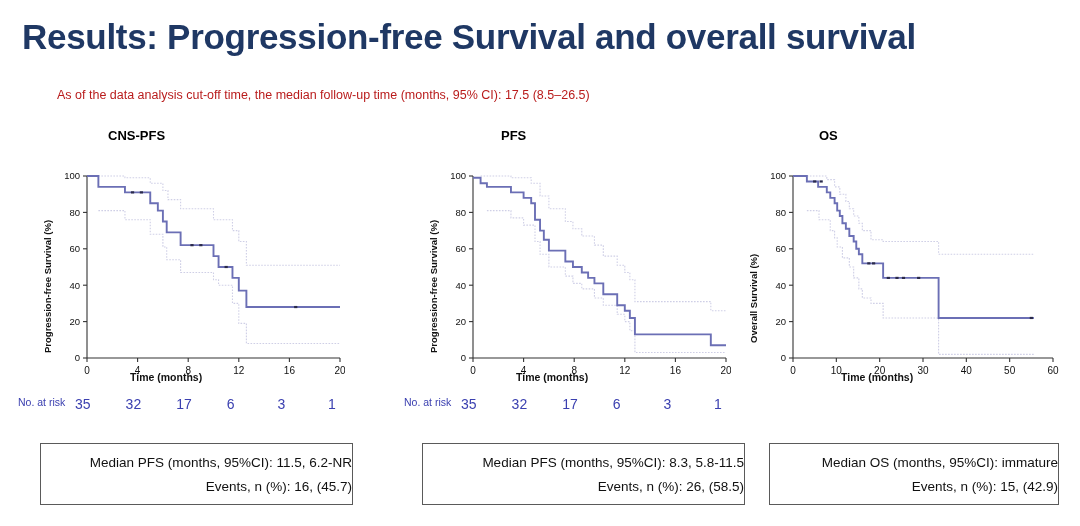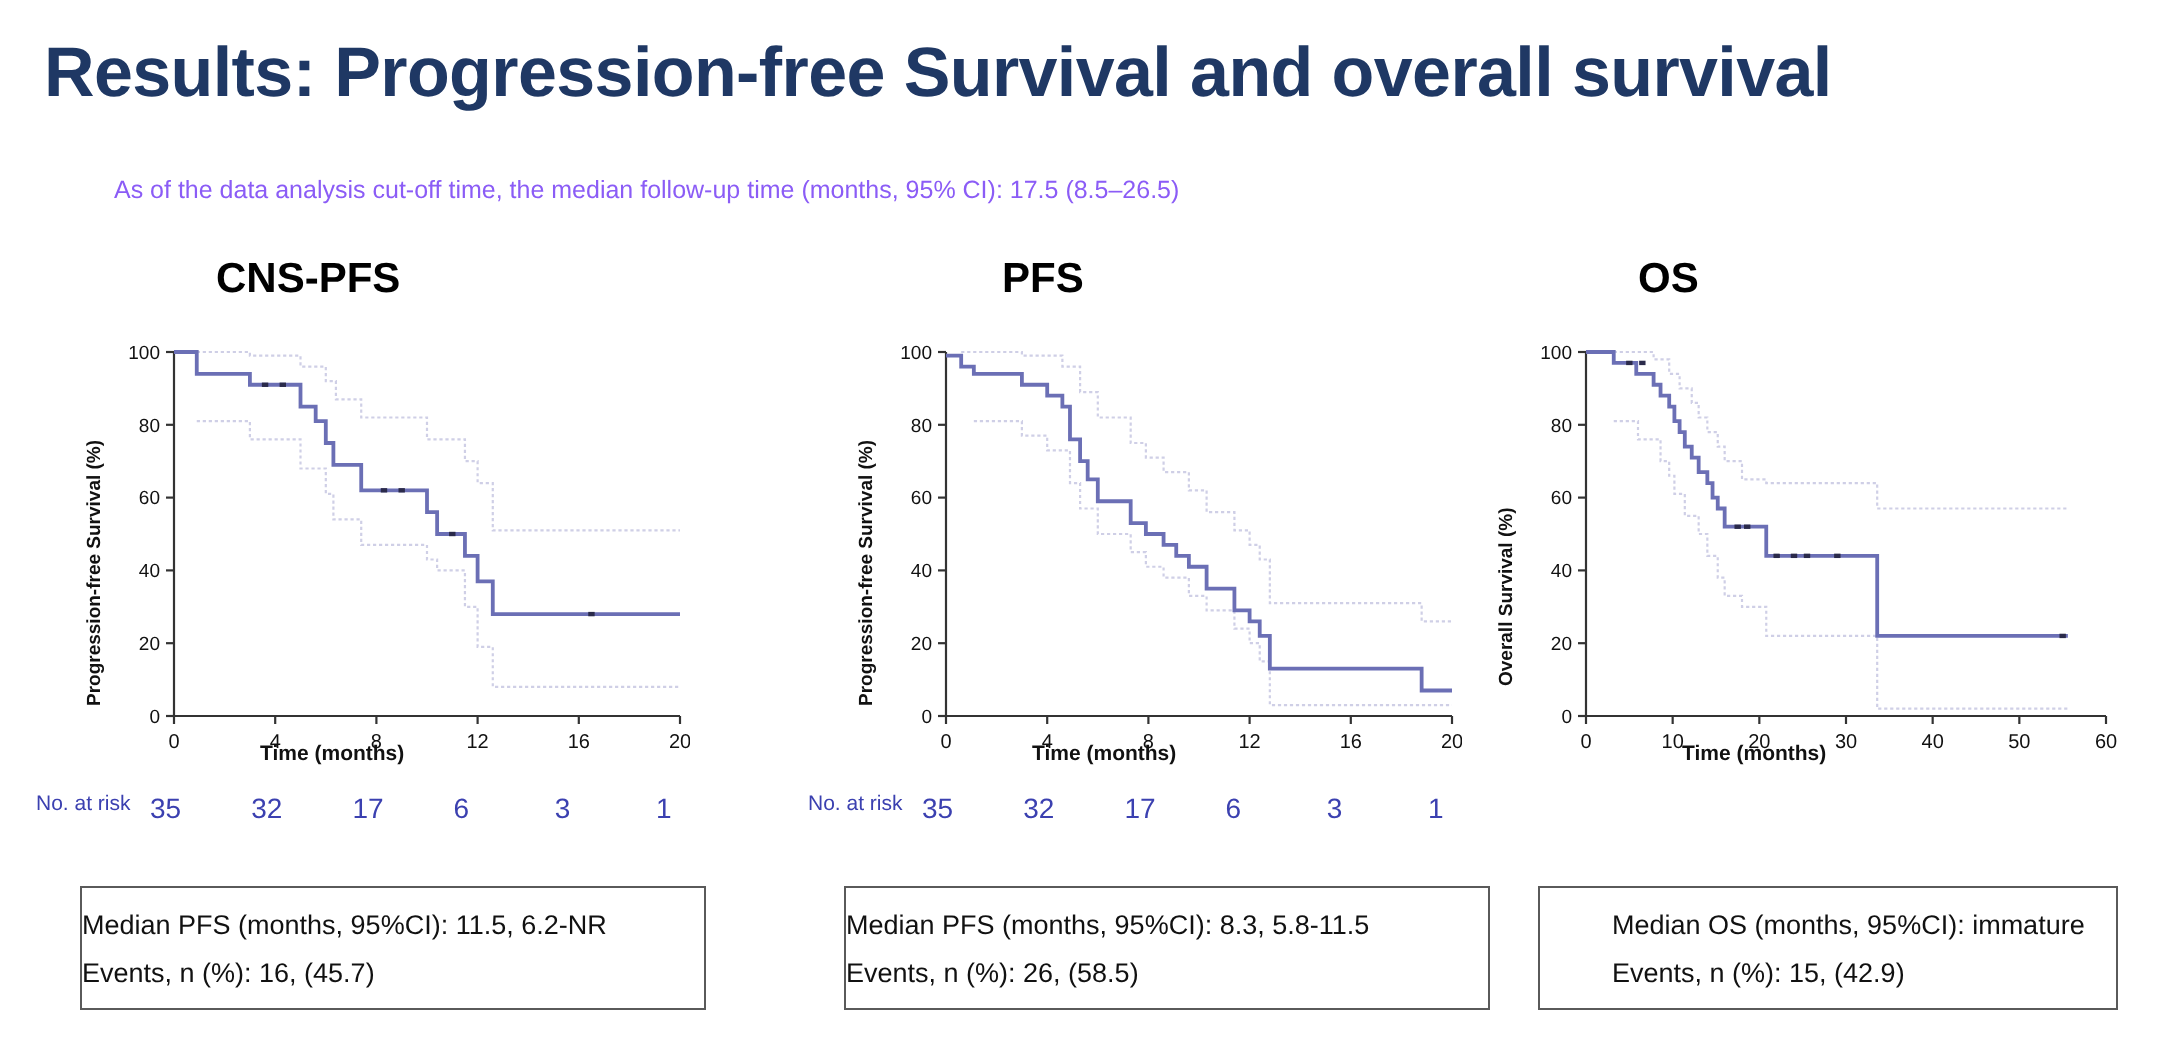--- a/index.html
+++ b/index.html
@@ -16,29 +16,29 @@
   .slide-title{
     position:absolute;left:22px;top:18px;
     font-size:35px;font-weight:bold;
     color:#1F3864;
     letter-spacing:-0.3px;
     white-space:nowrap;
     line-height:1.1;
   }
   .slide-subtitle{
     position:absolute;left:57px;top:88px;
-    font-size:12.5px;color:#8b5cf6;
+    font-size:12.5px;color:#b91c1c;
     white-space:nowrap;
   }
 
   
   .panel{position:absolute;top:128px;}
   .panel-title{
     position:absolute;top:0;
-    font-size:21px;font-weight:bold;color:#000000;
+    font-size:13px;font-weight:bold;color:#000000;
     white-space:nowrap;
   }
   .plot-wrap{position:absolute;}
   .plot-svg{display:block;}
 
   .ylab{
     position:absolute;
     font-size:9.5px;font-weight:bold;color:#111;
     transform:rotate(-90deg);
     transform-origin:left top;
@@ -54,21 +54,21 @@
   .risk-label{position:absolute;color:#3B40B0;font-size:10.5px;white-space:nowrap;}
   .risk-val{position:absolute;color:#3B40B0;font-size:14px;font-weight:normal;text-align:left;}
 
   
   .result-box{
     position:absolute;
     border:1.5px solid #5a5a5a;
     background:#ffffff;
     box-sizing:border-box;
     display:flex;flex-direction:column;
-    align-items:flex-start;justify-content:center;
+    align-items:flex-end;justify-content:center;
     gap:9px;
   }
   .result-line{
     font-size:13.5px;color:#111;white-space:nowrap;
   }
 </style>
 </head>
 <body>
 
 <div class="slide">

